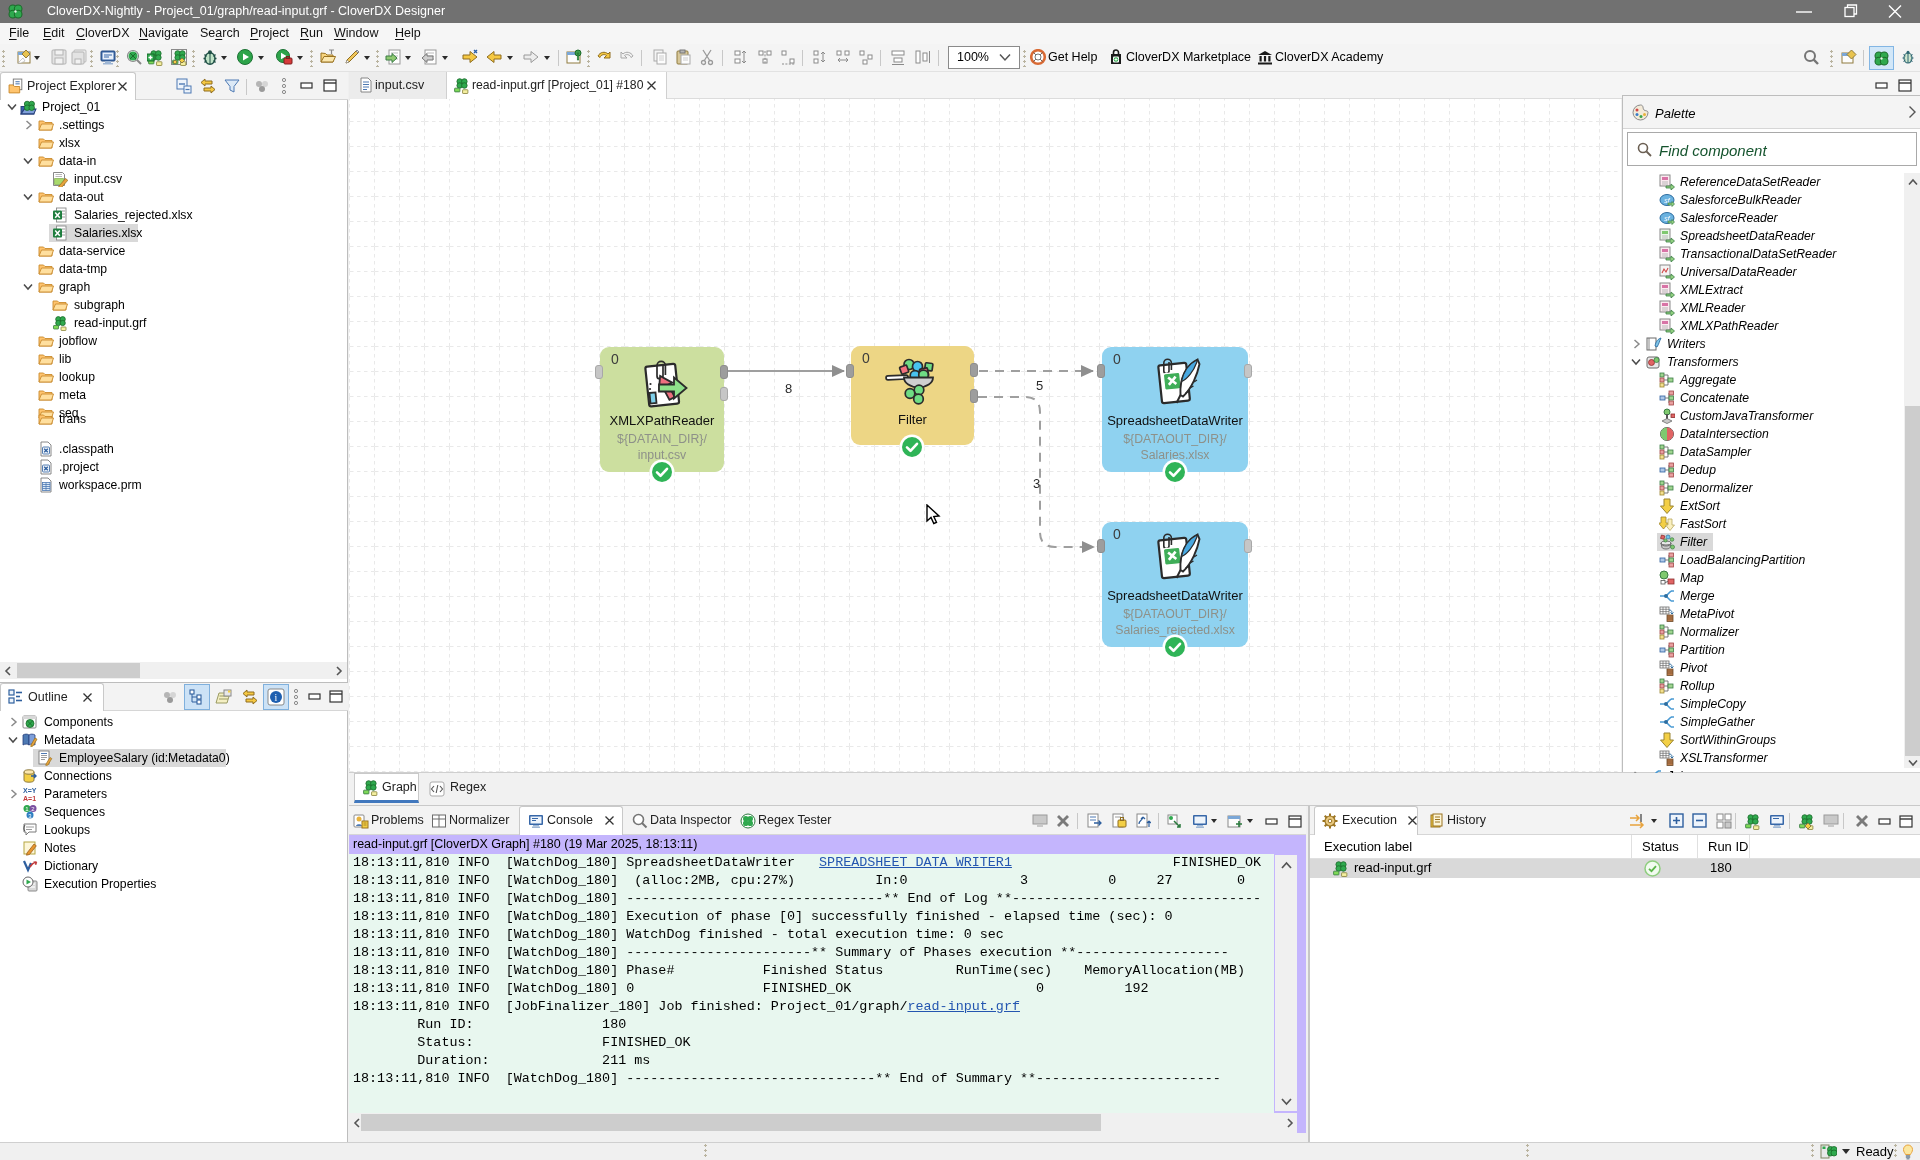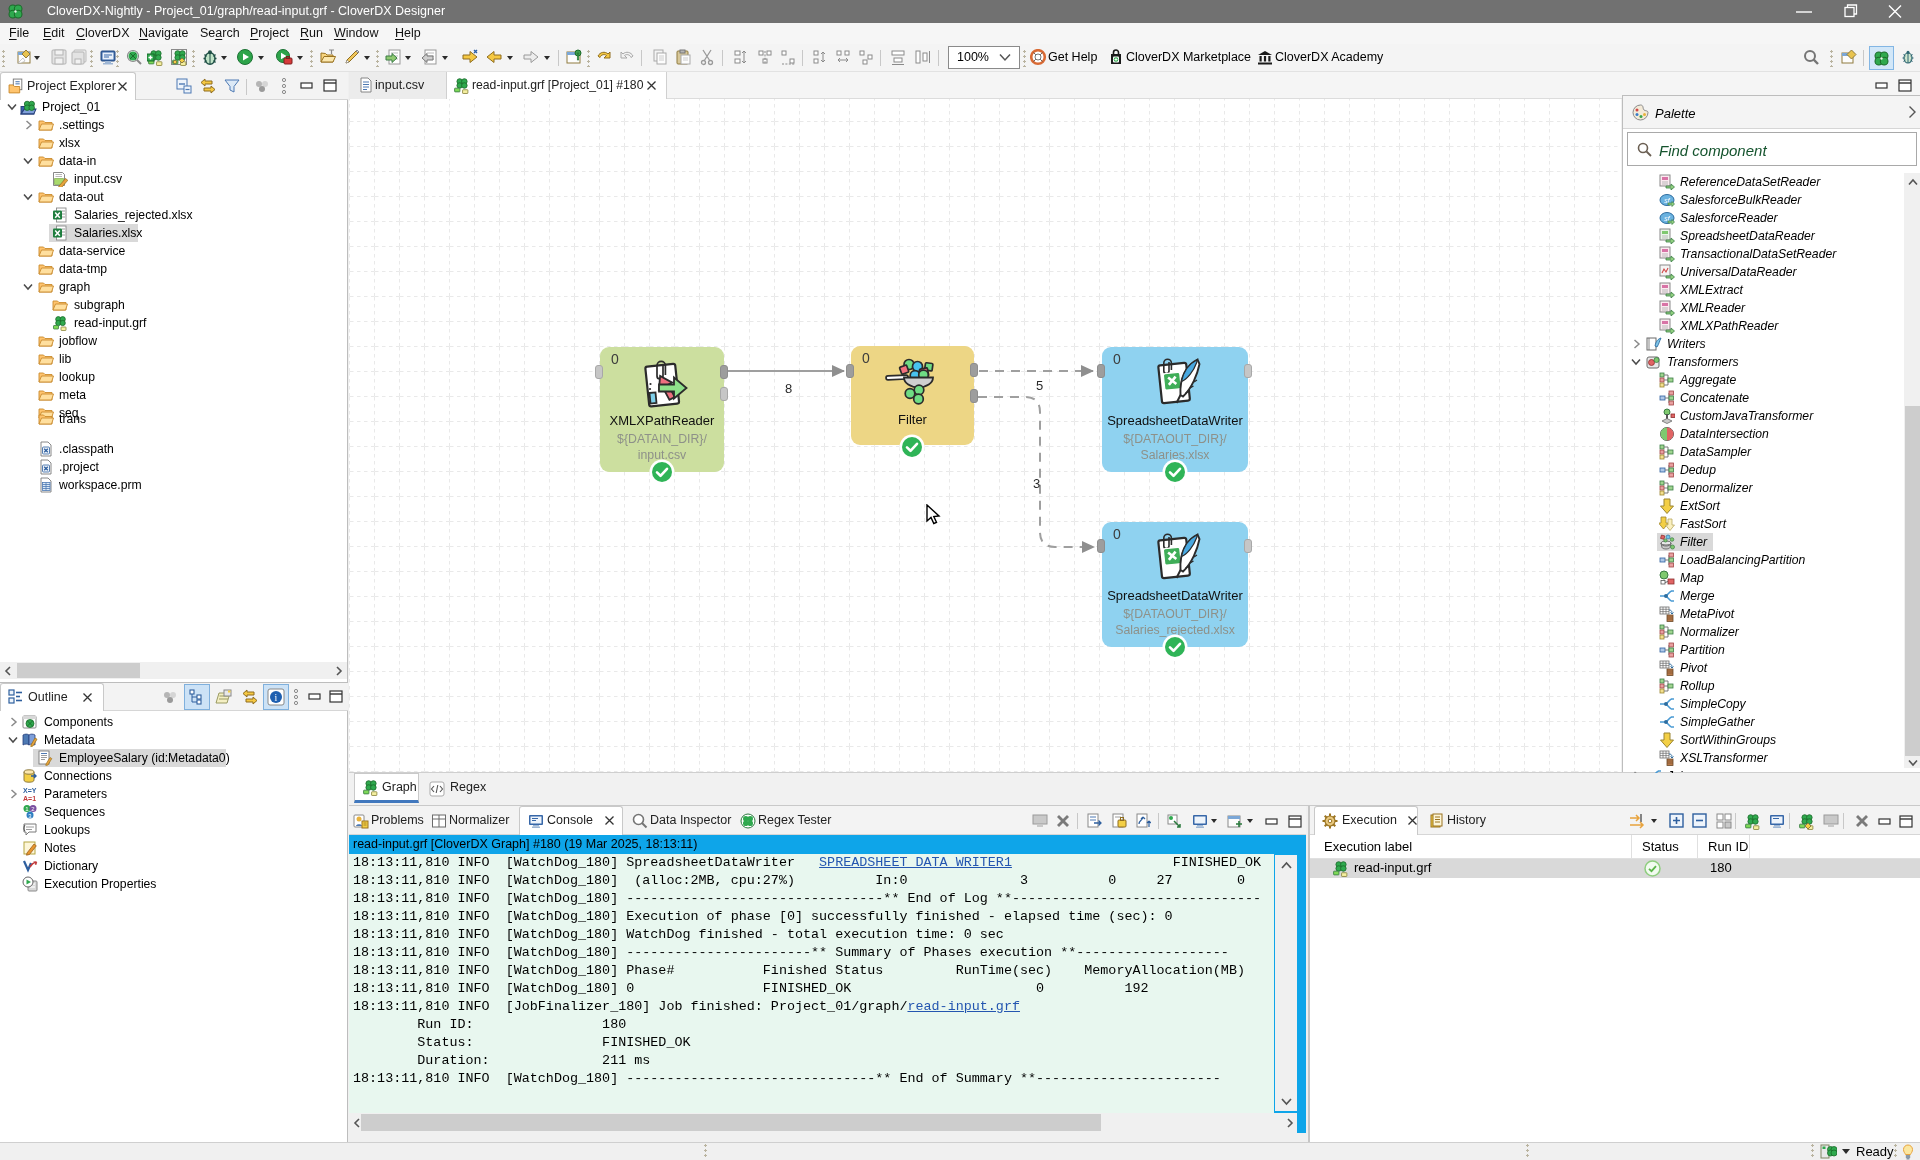--- a/index.html
+++ b/index.html
@@ -38,21 +38,21 @@
 #gs-row { position:absolute; left:349px; top:772px; width:1571px; height:34px; background:#f1f1f1; border-top:1px solid #cfcfcf; border-bottom:1px solid #c9c9c9; }
 
 .gnode { position:absolute; border-radius:9px; text-align:center; }
 .gnode .num { position:absolute; left:11px; top:4px; font-size:14px; color:#3c3c3c; }
 .gnode .nlabel { position:absolute; width:100%; font-size:13px; color:#101010; }
 .gnode .nsub { position:absolute; width:100%; font-size:12.3px; color:#8e9189; line-height:15.5px; }
 .port { position:absolute; width:8px; height:14px; background:#9d9d9d; border:1px solid #8e8e8e; border-radius:3px; }
 .port.light { background:#c6c6c6; border-color:#a8a8a8; }
 .badge { position:absolute; width:26px; height:26px; }
 
-#console-panel { position:absolute; left:349px; top:806px; width:957px; height:336px; background:#0ea5e9; }
+#console-panel { position:absolute; left:349px; top:806px; width:957px; height:336px; background:#c4b5fd; }
 #exec-panel { position:absolute; left:1308px; top:806px; width:612px; height:336px; background:#fff; border-left:2px solid #c6c6c6; }
 .ctabrow { position:absolute; left:0; top:0; width:100%; height:29px; background:#f3f3f3; border-bottom:1px solid #d6d6d6; }
 #console-log { position:absolute; left:0px; top:48px; width:925px; height:262px; background:#e8f7ef; font-family:"Liberation Mono", monospace; font-size:13.4px; line-height:18px; white-space:pre; color:#000; padding-left:4px; }
 #console-log .lnk { color:#2456b0; text-decoration:underline; }
 
 #statusbar { position:absolute; left:0; top:1142px; width:1920px; height:18px; background:#f0f0f0; border-top:1px solid #cfcfcf; }
 
 .sbtrack { position:absolute; background:#f0f0f0; }
 .sbthumb { position:absolute; background:#cdcdcd; }
 </style>

